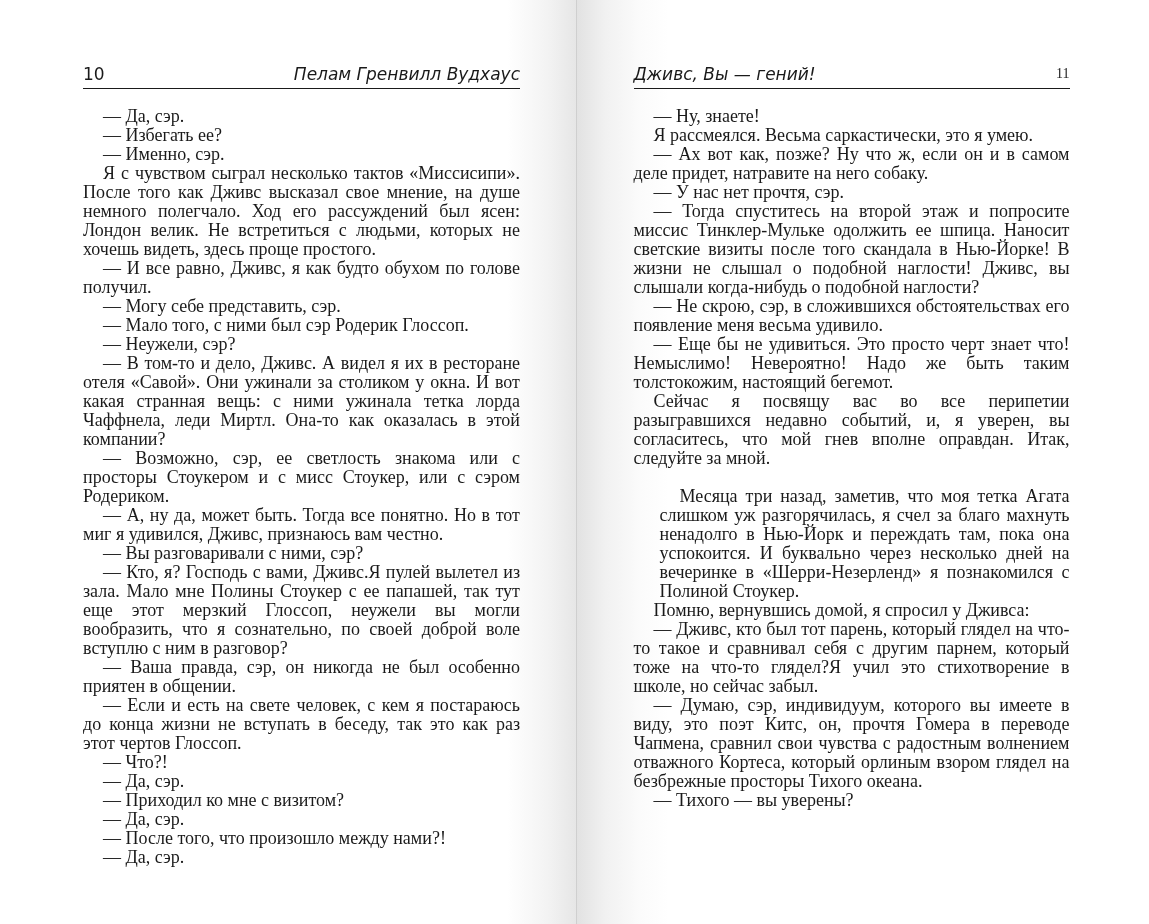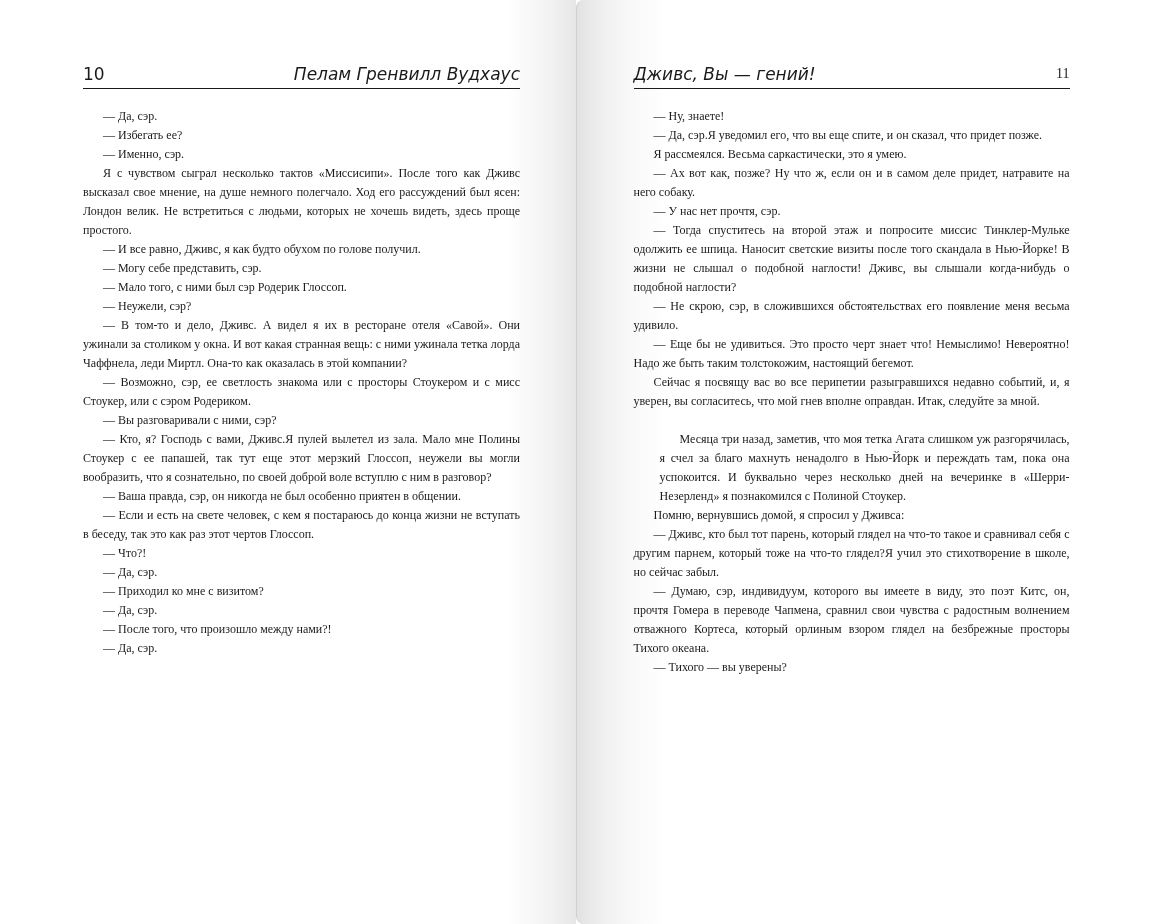--- a/index.html
+++ b/index.html
@@ -13,37 +13,36 @@
     .spread { position: absolute; inset: 0; display: flex; }
     .page { position: relative; height: 924px; }
     .page-left {
       width: 576px;
       background: linear-gradient(to right, #ffffff 0%, #ffffff 88%, #f3f3f3 95%, #e6e6e6 100%);
     }
     .page-right {
       width: 573px;
       background: linear-gradient(to right, #e2e2e2 0%, #f1f1f1 5%, #fbfbfb 11%, #ffffff 16%, #ffffff 100%);
       border-left: 1px solid #cfcfcf;
-      border-radius: 8px;
     }
     .header {
       position: absolute; top: 62px; height: 26px;
       border-bottom: 1.5px solid #1a1a1a;
       display: flex; justify-content: space-between; align-items: flex-start;
       font-family: "DejaVu Sans", sans-serif;
       font-size: 17px; line-height: 24px;
     }
     .page-left .header { left: 83px; width: 437px; }
     .page-right .header { left: 57px; width: 436px; }
     .header .title { font-style: italic; }
     .header .num { font-style: normal; }
     .page-right .header .num { font-family: "Liberation Serif", serif; font-size: 14px; }
     .text {
       position: absolute; top: 107px;
-      font-size: 12px; line-height: 19px;
+      font-size: 18px; line-height: 19px;
       text-align: justify;
       hyphens: manual;
     }
     .page-left .text { left: 83px; width: 437px; }
     .page-right .text { left: 57px; width: 436px; }
     .text p { margin: 0; text-indent: 20px; }
     .text p.section-break { margin-top: 19px; margin-left: 26px; }
   </style>
 </head>
 <body>
@@ -58,41 +57,41 @@
       <p>— Да, сэр.</p>
       <p>— Избегать ее?</p>
       <p>— Именно, сэр.</p>
       <p>Я с чувством сыграл несколько тактов «Миссисипи». После того как Дживс высказал свое мнение, на душе немного полегчало. Ход его рассуждений был ясен: Лондон велик. Не встретиться с людьми, которых не хочешь видеть, здесь проще простого.</p>
       <p>— И все равно, Дживс, я как будто обухом по голове получил.</p>
       <p>— Могу себе представить, сэр.</p>
       <p>— Мало того, с ними был сэр Родерик Глоссоп.</p>
       <p>— Неужели, сэр?</p>
       <p>— В том-то и дело, Дживс. А видел я их в ресторане отеля «Савой». Они ужинали за столиком у окна. И вот какая странная вещь: с ними ужинала тетка лорда Чаффнела, леди Миртл. Она-то как оказалась в этой компании?</p>
       <p>— Возможно, сэр, ее светлость знакома или с просторы Стоукером и с мисс Стоукер, или с сэром Родериком.</p>
+      <p>— А, ну да, может быть. Тогда все понятно. Но в тот миг я удивился, Дживс, признаюсь вам честно.</p>
       <p>— Вы разговаривали с ними, сэр?</p>
       <p>— Кто, я? Господь с вами, Дживс.Я пулей вылетел из зала. Мало мне Полины Стоукер с ее папашей, так тут еще этот мерзкий Глоссоп, неужели вы могли вообразить, что я сознательно, по своей доброй воле вступлю с ним в разговор?</p>
       <p>— Ваша правда, сэр, он никогда не был особенно приятен в общении.</p>
       <p>— Если и есть на свете человек, с кем я постараюсь до конца жизни не вступать в беседу, так это как раз этот чертов Глоссоп.</p>
       <p>— Что?!</p>
       <p>— Да, сэр.</p>
       <p>— Приходил ко мне с визитом?</p>
       <p>— Да, сэр.</p>
       <p>— После того, что произошло между нами?!</p>
       <p>— Да, сэр.</p>
     </div>
   </div>
 
   <div class="page page-right">
     <div class="header">
       <span class="title">Дживс, Вы — гений!</span>
       <span class="num">11</span>
     </div>
     <div class="text">
       <p>— Ну, знаете!</p>
-      <p>— Да, сэр.Я уведомил его, что вы еще спите, и он сказал, что придет позже.</p>
       <p>Я рассмеялся. Весьма саркастически, это я умею.</p>
       <p>— Ах вот как, позже? Ну что ж, если он и в самом деле придет, натравите на него собаку.</p>
       <p>— У нас нет прочтя, сэр.</p>
       <p>— Тогда спуститесь на второй этаж и попросите миссис Тинклер-Мульке одолжить ее шпица. Наносит светские визиты после того скандала в Нью-Йорке! В жизни не слышал о подобной наглости! Дживс, вы слышали когда-нибудь о подобной наглости?</p>
       <p>— Не скрою, сэр, в сложившихся обстоятельствах его появление меня весьма удивило.</p>
       <p>— Еще бы не удивиться. Это просто черт знает что! Немыслимо! Невероятно! Надо же быть таким толстокожим, настоящий бегемот.</p>
       <p>Сейчас я посвящу вас во все перипетии разыгравшихся недавно событий, и, я уверен, вы согласитесь, что мой гнев вполне оправдан. Итак, следуйте за мной.</p>
       <p class="section-break">Месяца три назад, заметив, что моя тетка Агата слишком уж разгорячилась, я счел за благо махнуть ненадолго в Нью-Йорк и переждать там, пока она успокоится. И буквально через несколько дней на вечеринке в «Шерри-Незерленд» я познакомился с Полиной Стоукер.</p>
       <p>Помню, вернувшись домой, я спросил у Дживса:</p>
       <p>— Дживс, кто был тот парень, который глядел на что-то такое и сравнивал себя с другим парнем, который тоже на что-то глядел?Я учил это стихотворение в школе, но сейчас забыл.</p>

